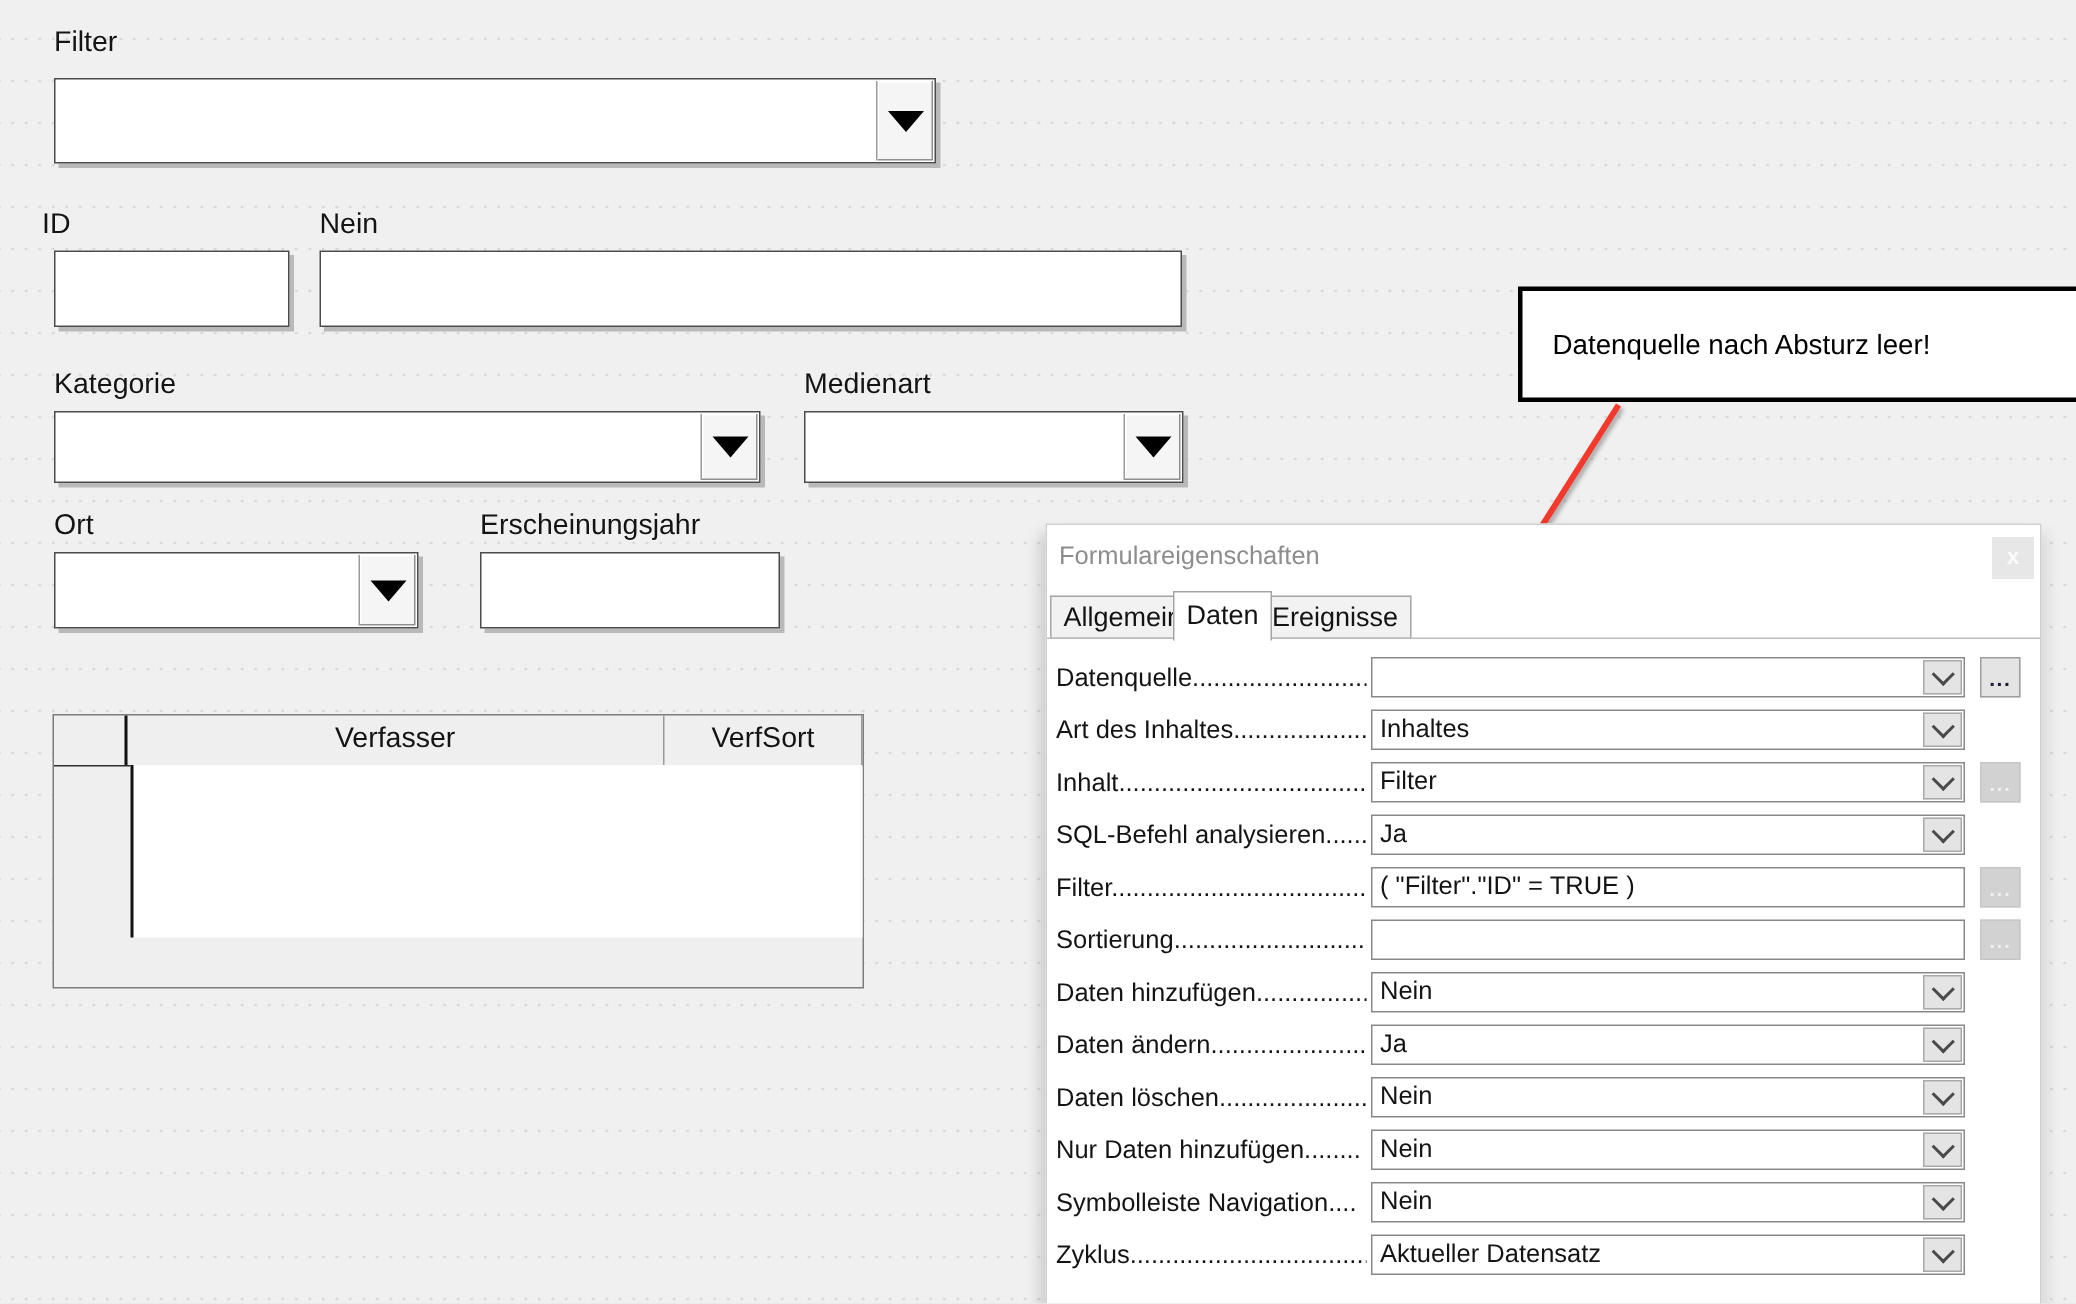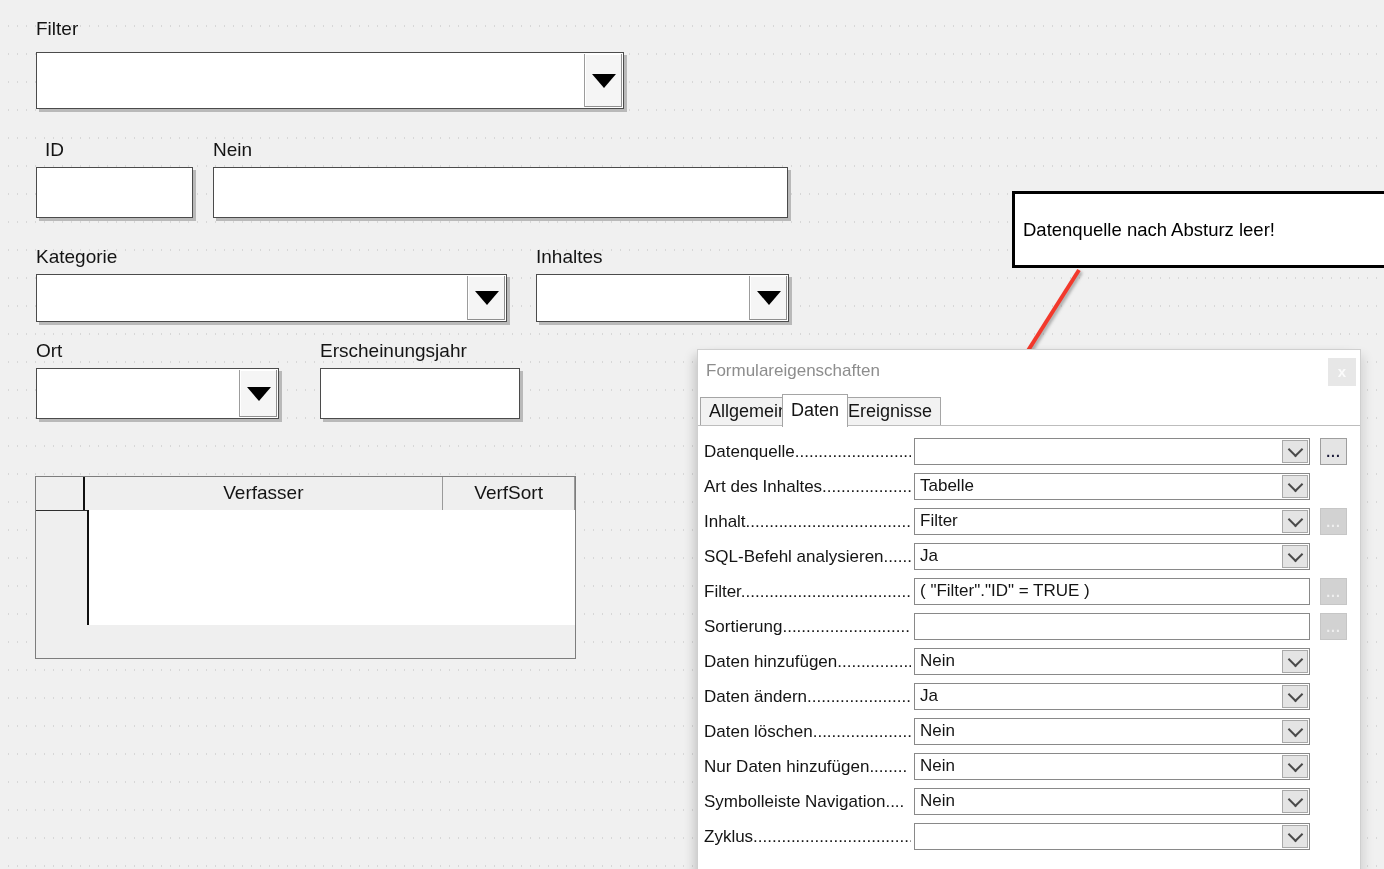--- a/index.html
+++ b/index.html
@@ -23,21 +23,21 @@
     border-right:1px solid #9a9a9a;overflow:hidden;}
   .tgrid .hcell.rowhdr{width:49px;border-right:2px solid #111;}
   .tgrid .hcell.c1{width:362px;}
   .tgrid .hcell.c2{width:133px;}
   .tgrid .hcell.rest{flex:1;border-right:none;}
   .tgrid .dataarea{position:absolute;left:51px;top:33px;right:0;height:115px;background:#fff;
     border-left:2px solid #111;}
   
   .callout{position:absolute;left:1012px;top:191px;width:380px;height:77px;background:#fff;
     border:3px solid #000;box-sizing:border-box;display:flex;align-items:center;}
-  .callout span{font-size:18.5px;color:#000;padding-left:8px;white-space:nowrap;}
+  .callout span{font-size:18.5px;color:#000;padding-left:8px;white-space:nowrap;margin-left:12px;}
   .arrow-svg{position:absolute;left:0;top:0;width:1384px;height:869px;pointer-events:none;
     filter:drop-shadow(2px 2px 1.5px rgba(110,110,110,0.55));}
   
   .dialog{position:absolute;left:697px;top:349px;width:664px;height:624px;background:#fff;
     border:1px solid #cfcfcf;box-sizing:border-box;box-shadow:-7px 2px 10px -4px rgba(0,0,0,0.18),7px 2px 10px -4px rgba(0,0,0,0.12);}
   .dlg-title{position:absolute;left:8px;top:11px;font-size:17px;color:#8d8d8d;white-space:nowrap;}
   .dlg-close{position:absolute;left:630px;top:8px;width:28px;height:28px;background:#e7e7e7;border:none;
     color:#fbfbfb;font-size:15px;font-weight:bold;line-height:28px;text-align:center;cursor:pointer;padding:0;}
   .tabline{position:absolute;left:0;top:75px;width:662px;height:0;border-top:1px solid #bdbdbd;}
   .tab{position:absolute;top:47px;height:29px;box-sizing:border-box;background:#f2f2f2;border:1px solid #a5a5a5;
@@ -62,24 +62,24 @@
     font-family:"Liberation Sans",sans-serif;}
   .morebtn.on{background:#e4e4e4;border:1px solid #9e9e9e;color:#1c1c3a;}
   .morebtn.off{background:#d2d2d2;border:1px solid #c6c6c6;color:#efefef;}
 </style>
 </head>
 <body>
 
 <div class="canvas">
 
   <div class="flabel" style="left:36px;top:18px;">Filter</div>
-  <div class="flabel" style="left:45px;top:139px;">ID</div>
+  <div class="flabel" style="left:28px;top:139px;">ID</div>
   <div class="flabel" style="left:213px;top:139px;">Nein</div>
   <div class="flabel" style="left:36px;top:246px;text-align:right;">Kategorie</div>
-  <div class="flabel" style="left:536px;top:246px;">Inhaltes</div>
+  <div class="flabel" style="left:536px;top:246px;">Medienart</div>
   <div class="flabel" style="left:36px;top:340px;">Ort</div>
   <div class="flabel" style="left:320px;top:340px;">Erscheinungsjahr</div>
 
   <div class="fbox fcombo" style="left:36px;top:52px;width:588px;height:57px;">
     <span class="ddbtn">
         <i class="tri"></i>
       </span>
   </div>
   <div class="fbox" style="left:36px;top:167px;width:157px;height:51px;"></div>
   <div class="fbox" style="left:213px;top:167px;width:575px;height:51px;"></div>
@@ -139,21 +139,21 @@
         <span class="chevbtn">
             <i class="chev"></i>
           </span>
       </div>
       <button class="morebtn on">...</button>
     </div>
 
     <div class="prow" style="top:123px;">
       <div class="plabel">Art des Inhaltes.....................</div>
       <div class="pctl">
-        <span class="pval">Tabelle</span>
+        <span class="pval">Inhaltes</span>
         <span class="chevbtn">
             <i class="chev"></i>
           </span>
       </div>
     </div>
 
     <div class="prow" style="top:158px;">
       <div class="plabel">Inhalt.......................................</div>
       <div class="pctl">
         <span class="pval">Filter</span>
@@ -236,20 +236,21 @@
         <span class="pval">Nein</span>
         <span class="chevbtn">
             <i class="chev"></i>
           </span>
       </div>
     </div>
 
     <div class="prow" style="top:473px;">
       <div class="plabel">Zyklus......................................</div>
       <div class="pctl">
+        <span class="pval">Aktueller Datensatz</span>
         <span class="chevbtn">
             <i class="chev"></i>
           </span>
       </div>
     </div>
   </div>
 
 </div>
 
 </body></html>

